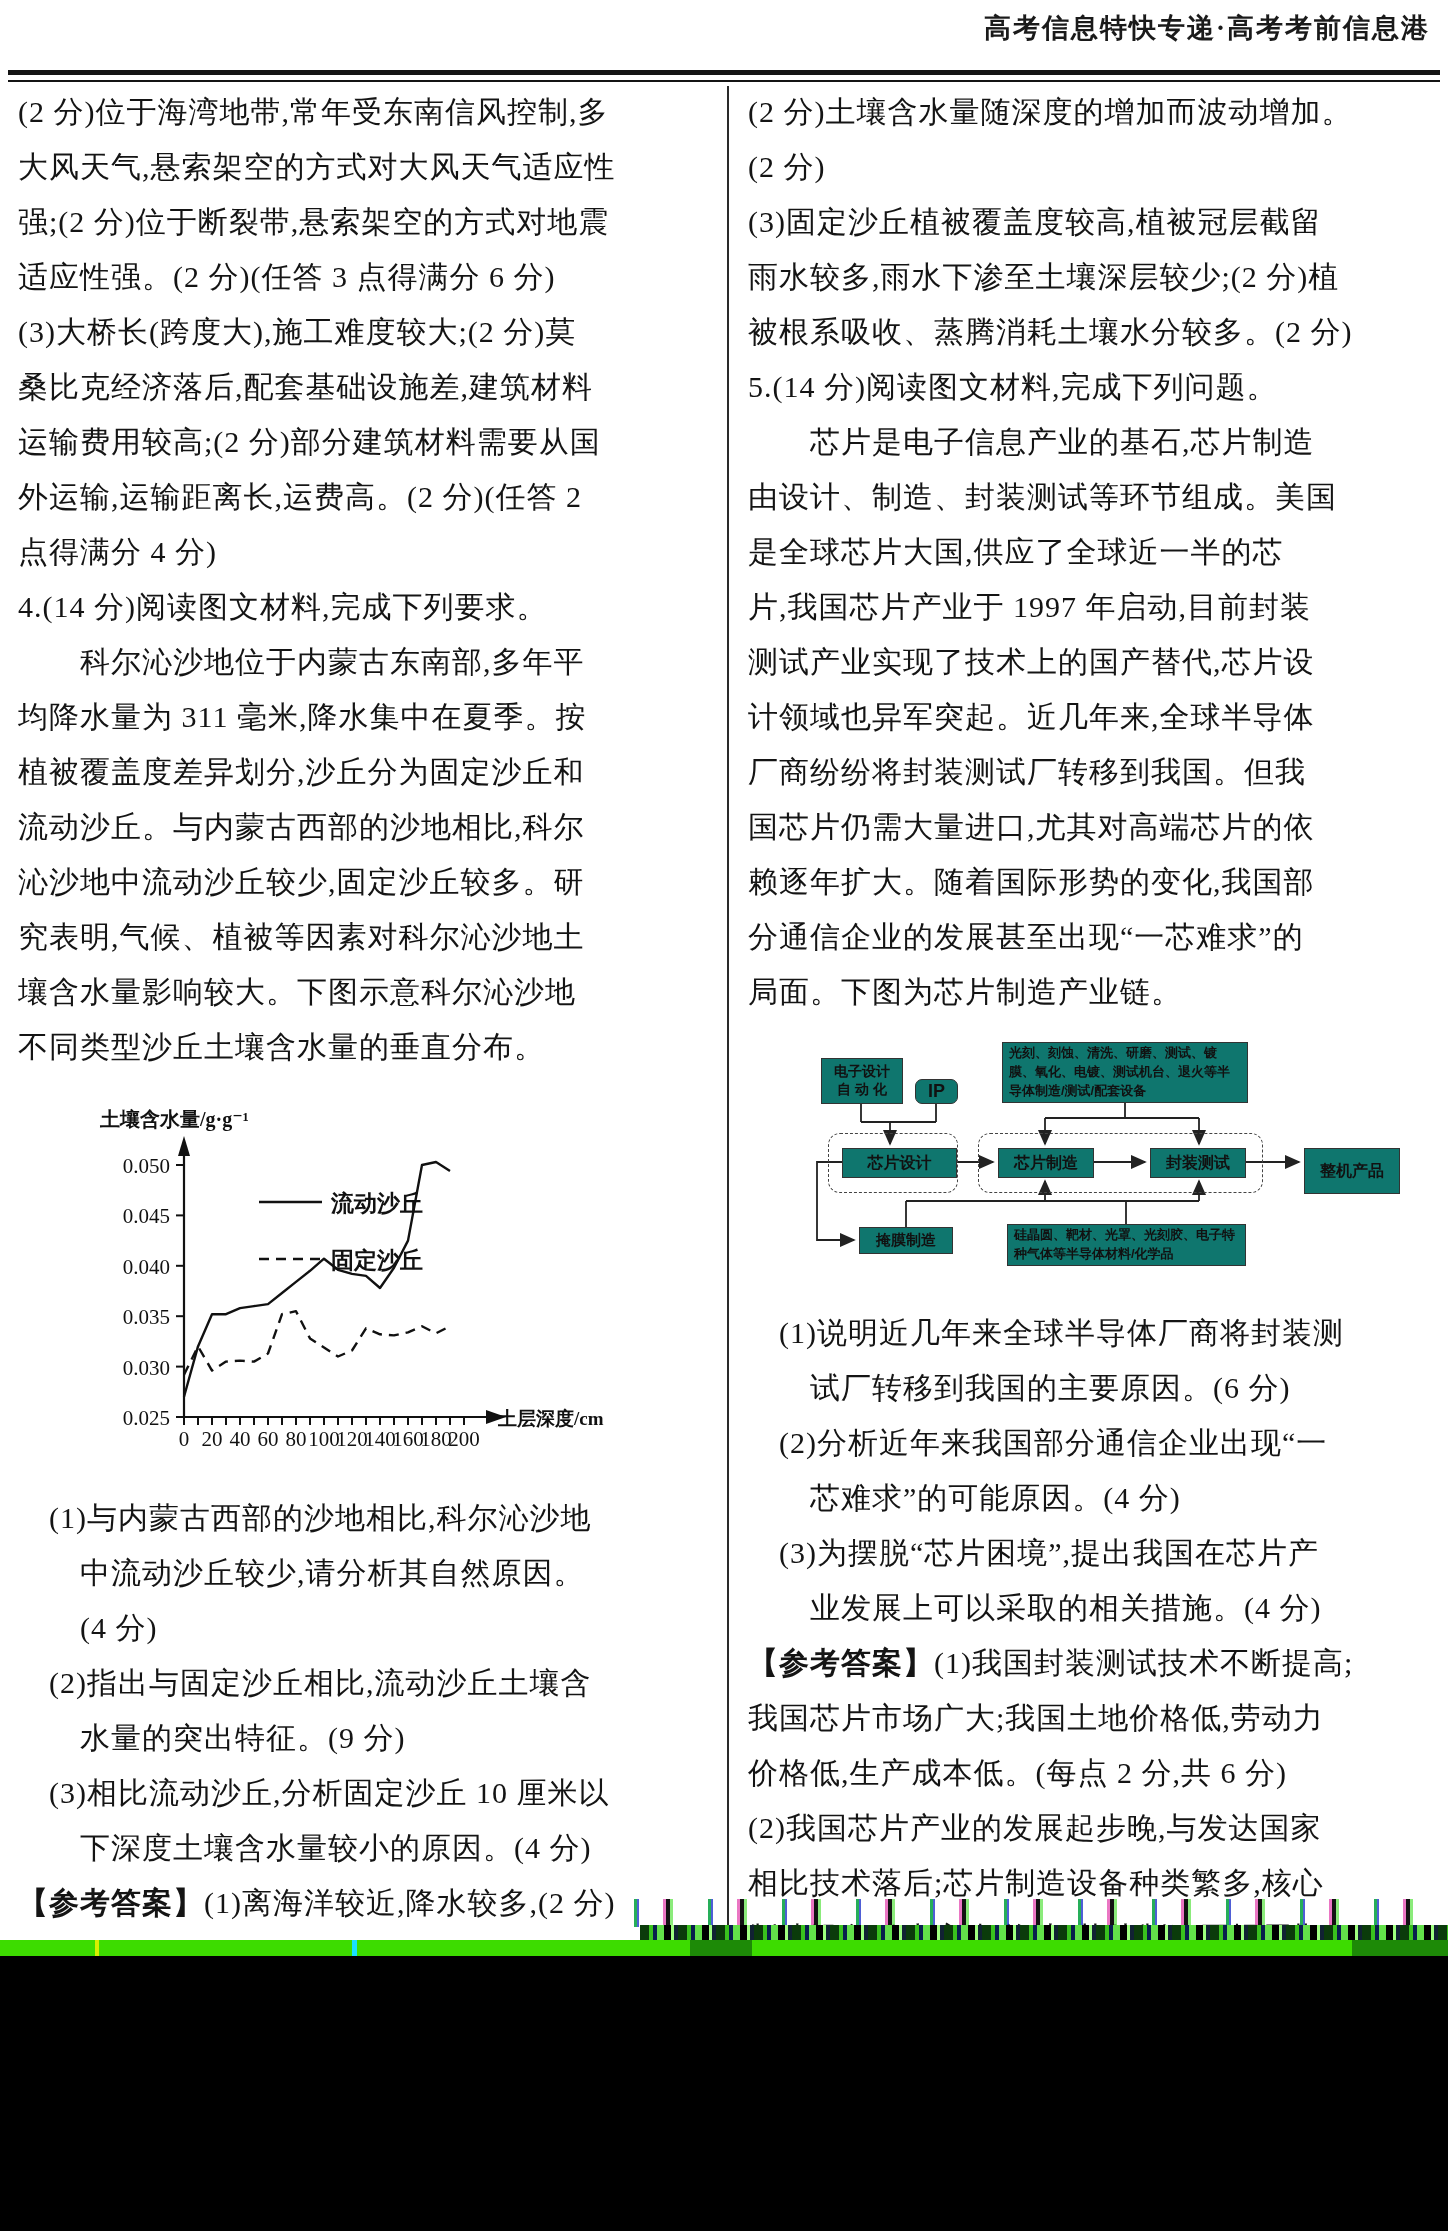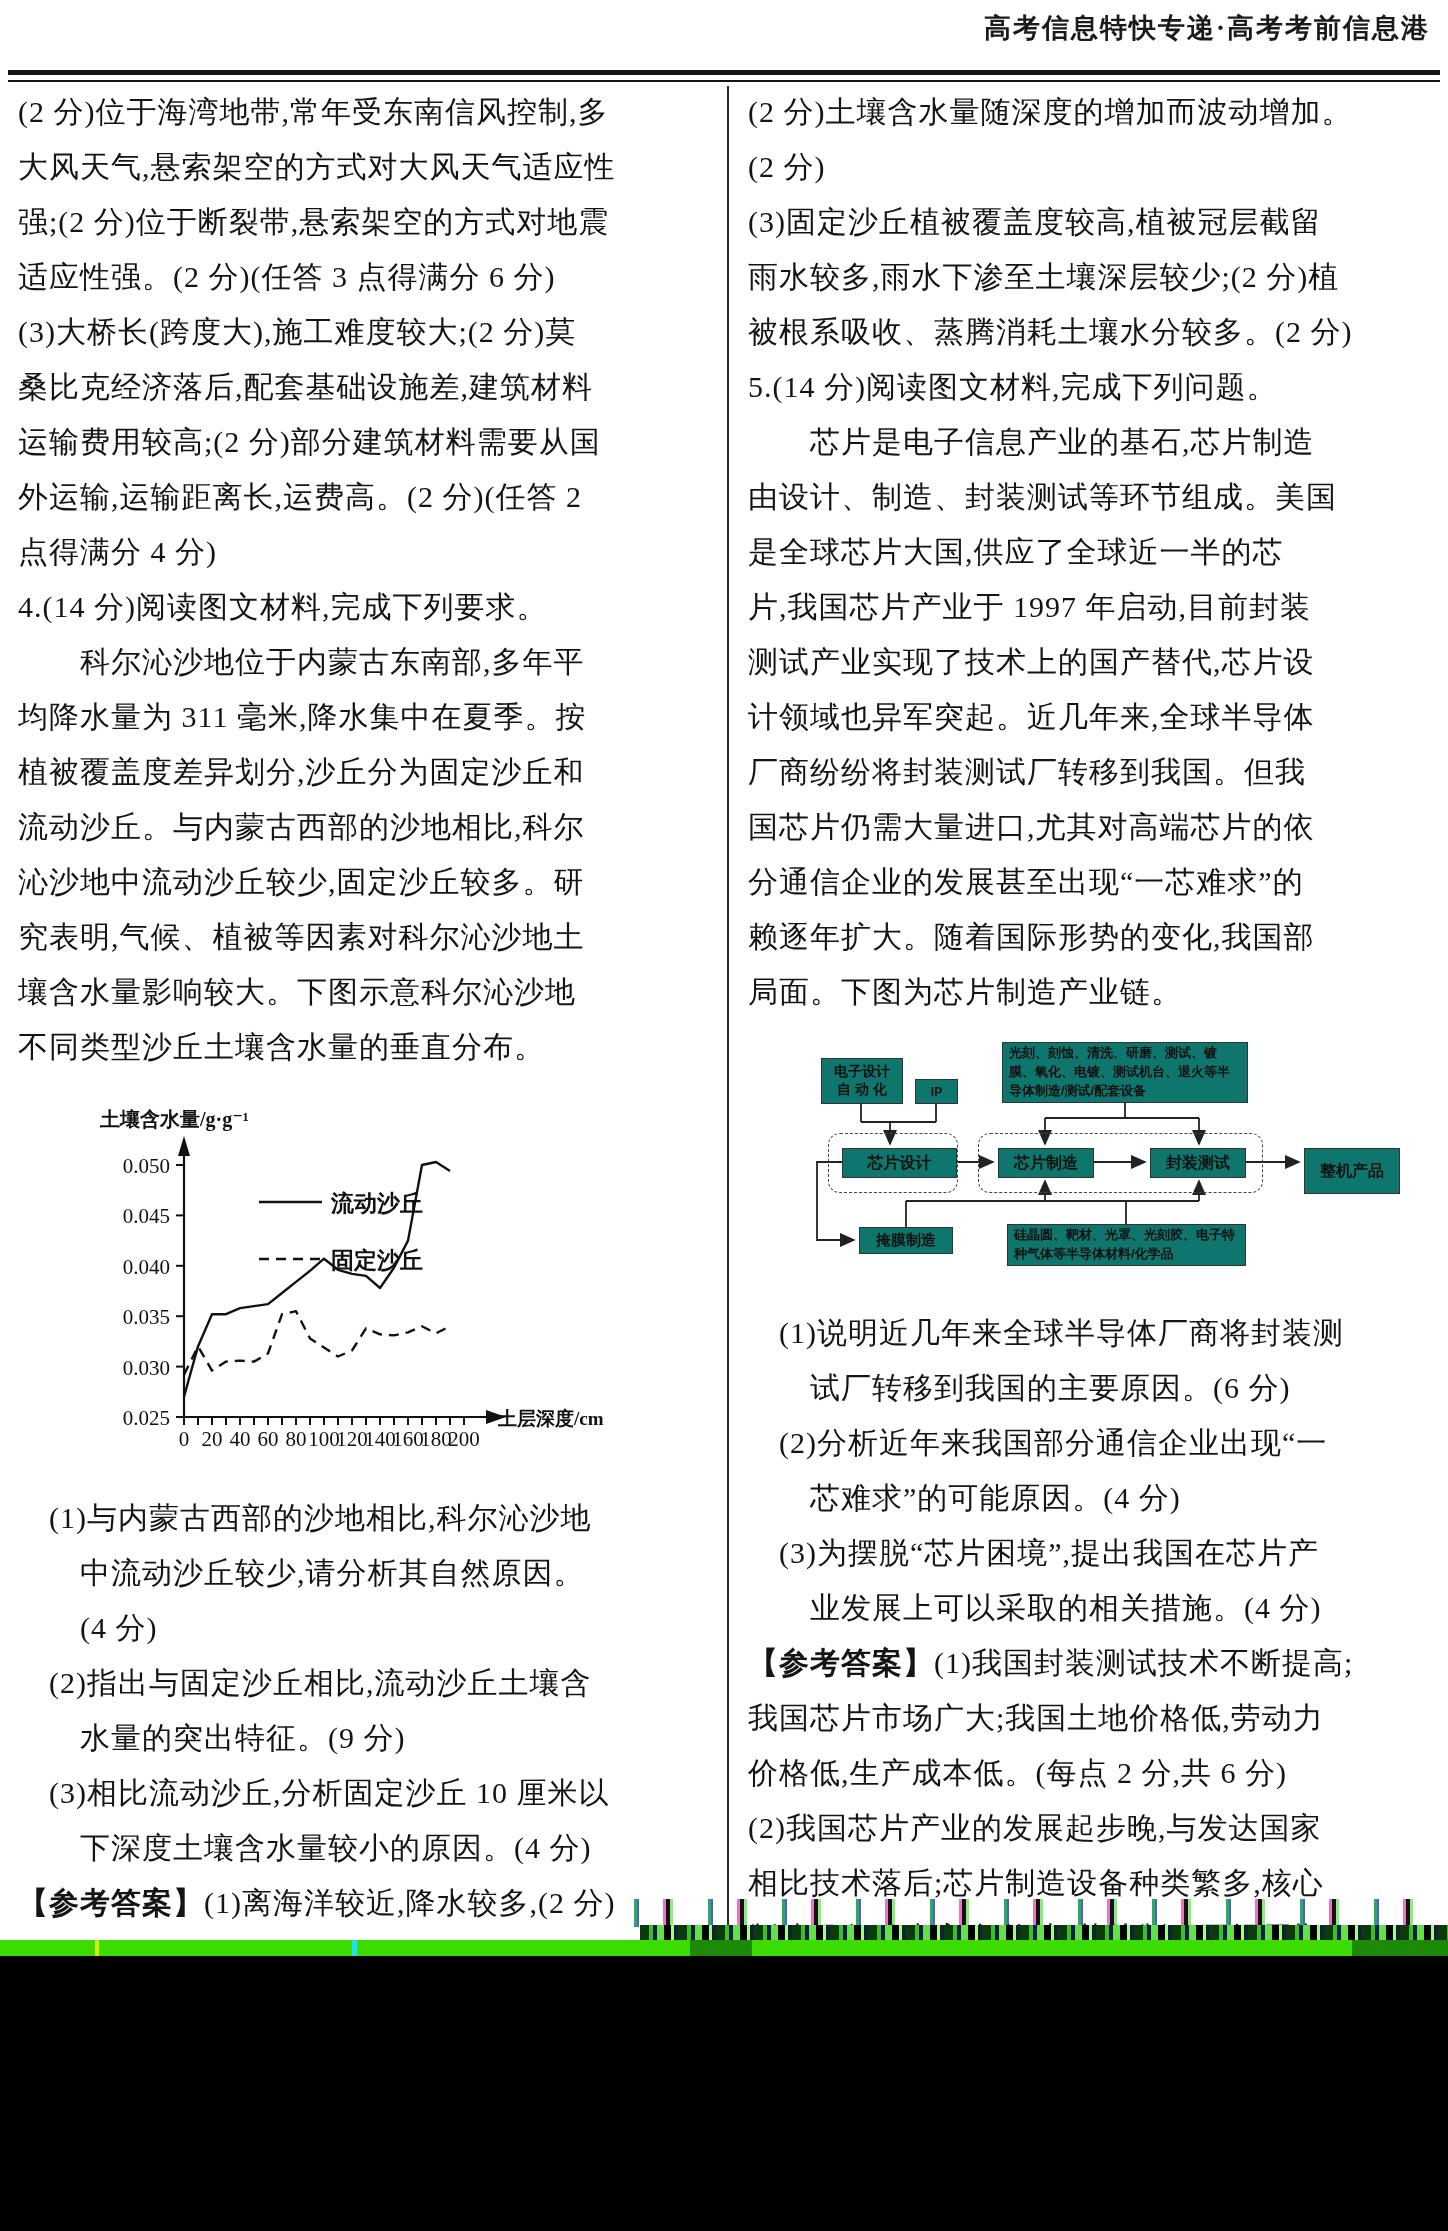--- a/index.html
+++ b/index.html
@@ -172,22 +172,22 @@
         <div class="line">被根系吸收、蒸腾消耗土壤水分较多。(2 分)</div>
         <div class="line">5.(14 分)阅读图文材料,完成下列问题。</div>
         <div class="line">　　芯片是电子信息产业的基石,芯片制造</div>
         <div class="line">由设计、制造、封装测试等环节组成。美国</div>
         <div class="line">是全球芯片大国,供应了全球近一半的芯</div>
         <div class="line">片,我国芯片产业于 1997 年启动,目前封装</div>
         <div class="line">测试产业实现了技术上的国产替代,芯片设</div>
         <div class="line">计领域也异军突起。近几年来,全球半导体</div>
         <div class="line">厂商纷纷将封装测试厂转移到我国。但我</div>
         <div class="line">国芯片仍需大量进口,尤其对高端芯片的依</div>
+        <div class="line">赖逐年扩大。随着国际形势的变化,我国部</div>
         <div class="line">分通信企业的发展甚至出现“一芯难求”的</div>
-        <div class="line">赖逐年扩大。随着国际形势的变化,我国部</div>
         <div class="line">局面。下图为芯片制造产业链。</div>
       </div>
 
     <div class="diagram">
       <svg width="692" height="252" viewBox="0 0 692 252">
         <defs>
           <marker id="arw" markerWidth="9" markerHeight="8" refX="8" refY="4" orient="auto">
             <path d="M0,0 L9,4 L0,8 z" fill="#222"></path>
           </marker>
         </defs>
@@ -210,21 +210,21 @@
           <line x1="451" y1="174" x2="451" y2="154" marker-end="url(#arw)"></line>
           <line x1="378" y1="198" x2="378" y2="174"></line>
         </g>
       </svg>
 
       <div class="dgroup" style="left:80px;top:106px;width:130px;height:60px;"></div>
       <div class="dgroup" style="left:230px;top:106px;width:285px;height:60px;"></div>
 
       <div class="dbox pre" style="left:73px;top:31px;width:82px;height:46px;font-size:14px;">电子设计
 自 动 化</div>
-      <div class="dbox" style="left:167px;top:52px;width:43px;height:25px;font-size:12px;">IP</div>
+      <div class="dbox" style="left:167px;top:52px;width:43px;height:25px;font-size:18px;border-radius:7px;">IP</div>
       <div class="dbox small-text" style="left:254px;top:15px;width:246px;height:61px;">光刻、刻蚀、清洗、研磨、测试、镀膜、氧化、电镀、测试机台、退火等半导体制造/测试/配套设备</div>
       <div class="dbox" style="left:94px;top:121px;width:115px;height:30px;font-size:16px;">芯片设计</div>
       <div class="dbox" style="left:250px;top:121px;width:96px;height:30px;font-size:16px;">芯片制造</div>
       <div class="dbox" style="left:402px;top:121px;width:96px;height:30px;font-size:16px;">封装测试</div>
       <div class="dbox" style="left:556px;top:121px;width:96px;height:46px;font-size:16px;">整机产品</div>
       <div class="dbox" style="left:111px;top:200px;width:94px;height:27px;font-size:15px;">掩膜制造</div>
       <div class="dbox small-text" style="left:259px;top:197px;width:239px;height:42px;">硅晶圆、靶材、光罩、光刻胶、电子特种气体等半导体材料/化学品</div>
     </div>
 
     <div>

